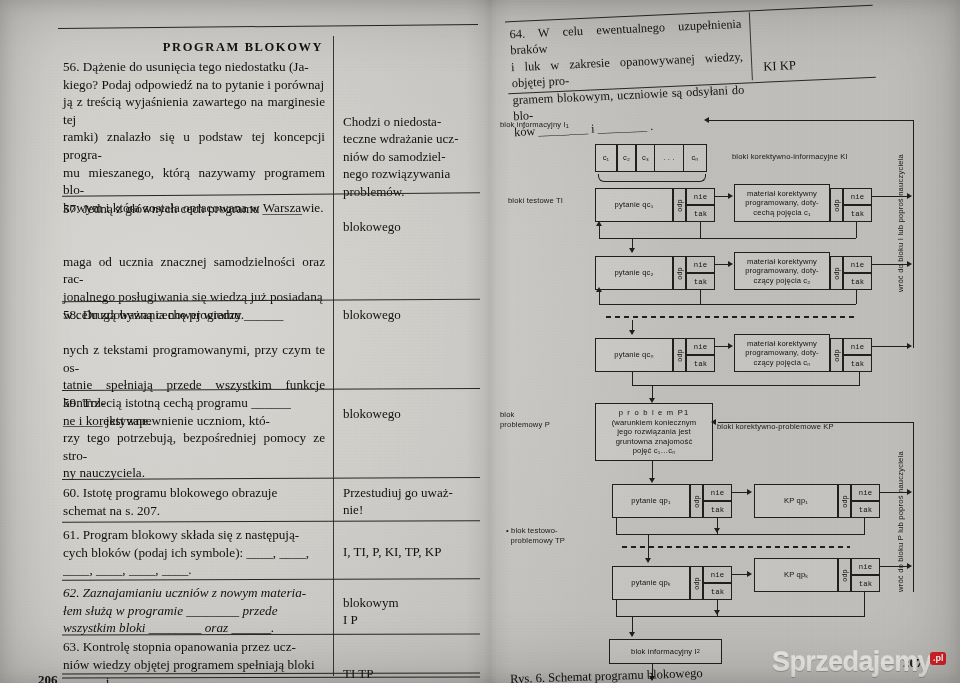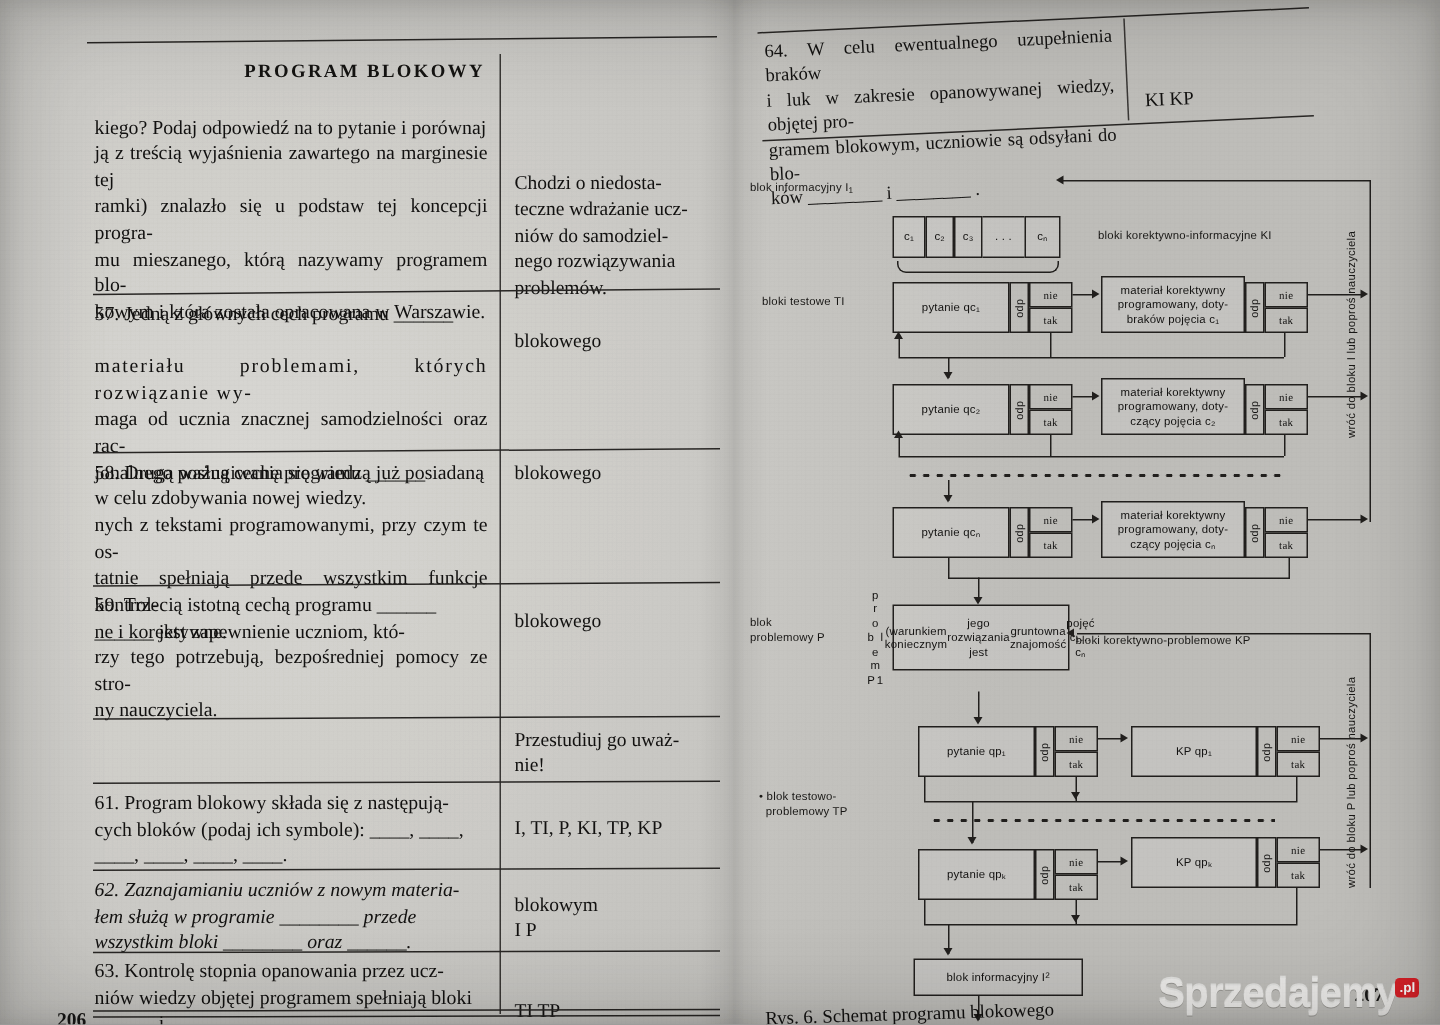--- a/index.html
+++ b/index.html
@@ -86,21 +86,21 @@
     position:absolute;box-sizing:border-box;border:1.2px solid #23211f;
     display:flex;align-items:center;justify-content:center;
   }
   .odp span{
     font-family:"Liberation Sans",sans-serif;font-size:7.2px;color:#141312;
     transform:rotate(-90deg);white-space:nowrap;letter-spacing:.2px;
   }
   .yn{
     position:absolute;box-sizing:border-box;border:1.2px solid #23211f;
     display:flex;align-items:center;justify-content:center;
-    font-family:Liberation Serif, serif;font-size:7.3px;color:#141312;letter-spacing:.2px;
+    font-family:Liberation Mono, monospace;font-size:7.3px;color:#141312;letter-spacing:.2px;
   }
   .ln{position:absolute;background:#23211f;}
   .lnh{height:1.2px;}
   .lnv{width:1.2px;}
   .arw{position:absolute;width:0;height:0;}
   .arw-r{border-top:3.1px solid transparent;border-bottom:3.1px solid transparent;border-left:5px solid #23211f;}
   .arw-l{border-top:3.1px solid transparent;border-bottom:3.1px solid transparent;border-right:5px solid #23211f;}
   .arw-d{border-left:3.1px solid transparent;border-right:3.1px solid transparent;border-top:5px solid #23211f;}
   .arw-u{border-left:3.1px solid transparent;border-right:3.1px solid transparent;border-bottom:5px solid #23211f;}
   .dots{
@@ -143,40 +143,40 @@
 
   <div id="leftpage">
 
     <div class="lp-head">PROGRAM BLOKOWY</div>
 
     <div class="vrule" style="left:333px;top:36px;height:640px;"></div>
 
     <div class="rule" style="left:58px;top:26px;width:420px;transform:rotate(-0.55deg);"></div>
 
     <div class="qa-q" style="left:63px;top:58px;width:262px;">
-      <br>
+      <span>56. Dążenie do usunięcia tego niedostatku (Ja-</span><br>
       <span>kiego? Podaj odpowiedź na to pytanie i porównaj</span><br>
       <span>ją z treścią wyjaśnienia zawartego na marginesie tej</span><br>
       <span>ramki) znalazło się u podstaw tej koncepcji progra-</span><br>
       <span>mu mieszanego, którą nazywamy programem blo-</span><br>
       <span>kowym i która została opracowana w Warszawie.</span>
     </div>
     <div class="qa-a" style="left:343px;top:113px;width:140px;">
       <span>Chodzi o niedosta-</span><br>
       <span>teczne wdrażanie ucz-</span><br>
       <span>niów do samodziel-</span><br>
       <span>nego rozwiązywania</span><br>
       <span>problemów.</span>
     </div>
     <div class="rule" style="left:62px;top:194px;width:418px;transform:rotate(-0.5deg);"></div>
 
     <div class="qa-q" style="left:63px;top:200px;width:262px;">
       <span>57. Jedną z głównych cech programu ______</span><br>
       <br>
-      <span class="spaced">materiału problemami, których rozwiązanie wy-</span><br>
+      <br>
       <span>maga od ucznia znacznej samodzielności oraz rac-</span><br>
       <span>jonalnego posługiwania się wiedzą już posiadaną</span><br>
       <span>w celu zdobywania nowej wiedzy.</span>
     </div>
     <div class="qa-a" style="left:343px;top:218px;width:140px;">blokowego</div>
     <div class="rule" style="left:62px;top:300px;width:418px;transform:rotate(-0.35deg);"></div>
 
     <div class="qa-q" style="left:63px;top:306px;width:262px;">
       <span>58. Drugą ważną cechę programu ______</span><br>
       <br>
@@ -189,20 +189,24 @@
 
     <div class="qa-q" style="left:63px;top:394px;width:262px;">
       <span>59. Trzecią istotną cechą programu ______</span><br>
       <span>______ jest zapewnienie uczniom, któ-</span><br>
       <span>rzy tego potrzebują, bezpośredniej pomocy ze stro-</span><br>
       <span>ny nauczyciela.</span>
     </div>
     <div class="qa-a" style="left:343px;top:405px;width:140px;">blokowego</div>
     <div class="rule" style="left:62px;top:478px;width:418px;transform:rotate(-0.25deg);"></div>
 
+    <div class="qa-q" style="left:63px;top:484px;width:262px;text-align:justify;">
+      <span style="display:inline-block;width:100%;text-align:justify;">60. Istotę programu blokowego obrazuje</span>
+      <span>schemat na s. 207.</span>
+    </div>
     <div class="qa-a" style="left:343px;top:484px;width:145px;">
       <span>Przestudiuj go uważ-</span><br>
       <span>nie!</span>
     </div>
     <div class="rule" style="left:62px;top:521px;width:418px;transform:rotate(-0.2deg);"></div>
 
     <div class="qa-q" style="left:63px;top:526px;width:262px;">
       <span>61. Program blokowy składa się z następują-</span><br>
       <span>cych bloków (podaj ich symbole): ____, ____,</span><br>
       <span>____, ____, ____, ____.</span>
@@ -271,21 +275,21 @@
       <div class="bx" style="left:103px;top:96px;width:78px;height:34px;">pytanie qc₁</div>
       <div class="odp" style="left:181px;top:96px;width:13px;height:34px;">
           <span>odp</span>
         </div>
       <div class="yn" style="left:194px;top:96px;width:29px;height:17px;">nie</div>
       <div class="yn" style="left:194px;top:113px;width:29px;height:17px;">tak</div>
 
       <div class="bx" style="left:242px;top:92px;width:96px;height:38px;flex-direction:column;">
         <span>materiał korektywny</span>
         <span>programowany, doty-</span>
-        <span>braków pojęcia c₁</span>
+        <span>cechą pojęcia c₁</span>
       </div>
       <div class="odp" style="left:338px;top:96px;width:13px;height:34px;">
           <span>odp</span>
         </div>
       <div class="yn" style="left:351px;top:96px;width:29px;height:17px;">nie</div>
       <div class="yn" style="left:351px;top:113px;width:29px;height:17px;">tak</div>
 
       <div class="ln lnh" style="left:223px;top:104px;width:14px;"></div>
       <div class="arw arw-r" style="left:236px;top:101px;"></div>
       <div class="ln lnh" style="left:380px;top:104px;width:37px;"></div>
@@ -357,21 +361,21 @@
 
       <div class="ln lnv" style="left:421px;top:200px;height:56px;"></div>
       <div class="vert-lbl" style="left:404px;top:200px;">wróć do bloku I lub poproś nauczyciela</div>
 
       <div class="ln lnv" style="left:140px;top:280px;height:14px;"></div>
       <div class="ln lnh" style="left:140px;top:293px;width:228px;"></div>
       <div class="ln lnv" style="left:367px;top:280px;height:14px;"></div>
       <div class="ln lnv" style="left:160px;top:293px;height:16px;"></div>
       <div class="arw arw-d" style="left:157px;top:306px;"></div>
 
-      <div class="bx" style="left:103px;top:311px;width:118px;height:44px;flex-direction:row;">
+      <div class="bx" style="left:103px;top:311px;width:118px;height:58px;flex-direction:column;">
         <span style="letter-spacing:1.2px;">p r o b l e m   P1</span>
         <span>(warunkiem koniecznym</span>
         <span>jego rozwiązania jest</span>
         <span>gruntowna znajomość</span>
         <span>pojęć c₁…cₙ</span>
       </div>
       <div class="ln lnh" style="left:226px;top:330px;width:196px;"></div>
       <div class="arw arw-l" style="left:219px;top:327px;"></div>
       <div class="ln lnv" style="left:421px;top:330px;height:170px;"></div>
       <div class="vert-lbl" style="left:404px;top:500px;">wróć do bloku P lub poproś nauczyciela</div>

